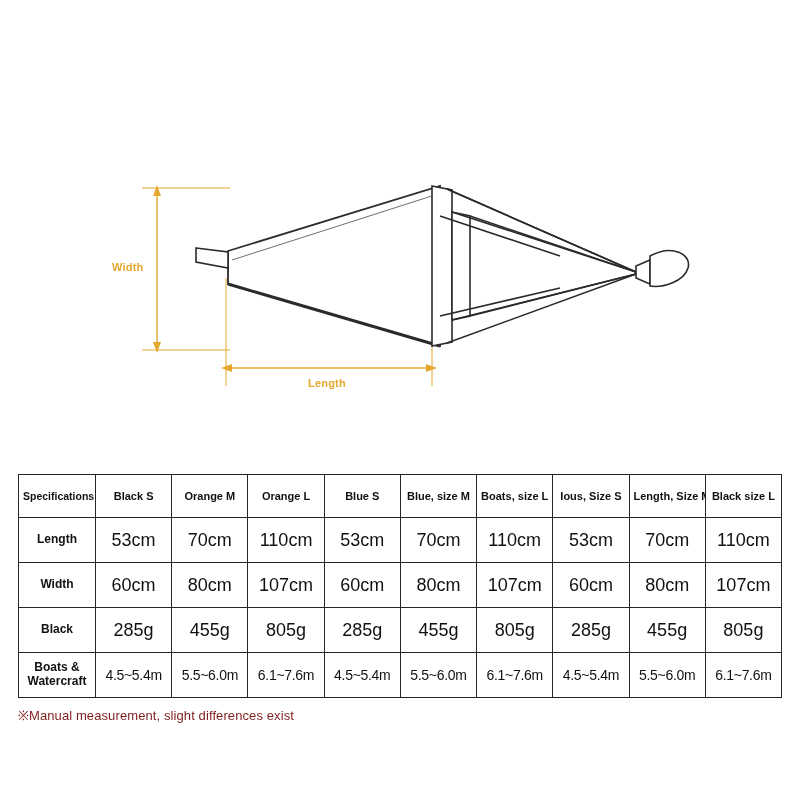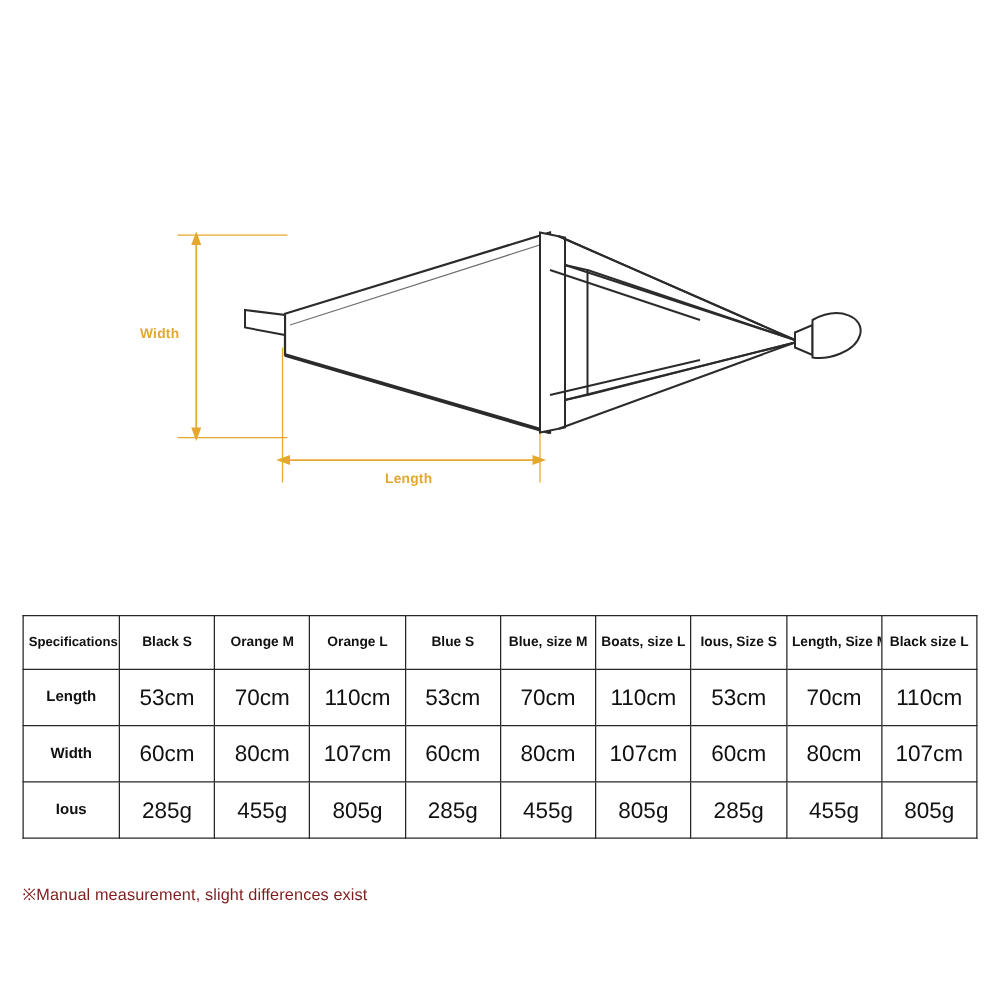--- a/index.html
+++ b/index.html
@@ -45,21 +45,21 @@
   }
   .dim-length {
     left: 308px;
     top: 361px;
   }
 
   
   .table-wrap {
     position: absolute;
     left: 18px;
-    top: 476px;
+    top: 458px;
     width: 685px;
   }
   table.spec {
     border-collapse: collapse;
     width: 764px;
     table-layout: fixed;
   }
   table.spec td {
     border: 1px solid #262626;
     padding: 0 4px;
@@ -198,31 +198,43 @@
           <td>107cm</td>
           <td>60cm</td>
           <td>80cm</td>
           <td>107cm</td>
           <td>60cm</td>
           <td>80cm</td>
           <td>107cm</td>
         </tr>
 
         <tr>
-          <td class="rowhead">Ious</td>
+          <td class="rowhead">Black</td>
           <td>285g</td>
           <td>455g</td>
           <td>805g</td>
           <td>285g</td>
           <td>455g</td>
           <td>805g</td>
           <td>285g</td>
           <td>455g</td>
           <td>805g</td>
         </tr>
 
+        <tr>
+          <td class="rowhead">Boats &amp; Watercraft</td>
+          <td class="boat">4.5~5.4m</td>
+          <td class="boat">5.5~6.0m</td>
+          <td class="boat">6.1~7.6m</td>
+          <td class="boat">4.5~5.4m</td>
+          <td class="boat">5.5~6.0m</td>
+          <td class="boat">6.1~7.6m</td>
+          <td class="boat">4.5~5.4m</td>
+          <td class="boat">5.5~6.0m</td>
+          <td class="boat">6.1~7.6m</td>
+        </tr>
       </tbody>
     </table>
   </div>
 
   <div class="note">※Manual measurement, slight differences exist</div>
 
 </div>
 
 </body></html>

